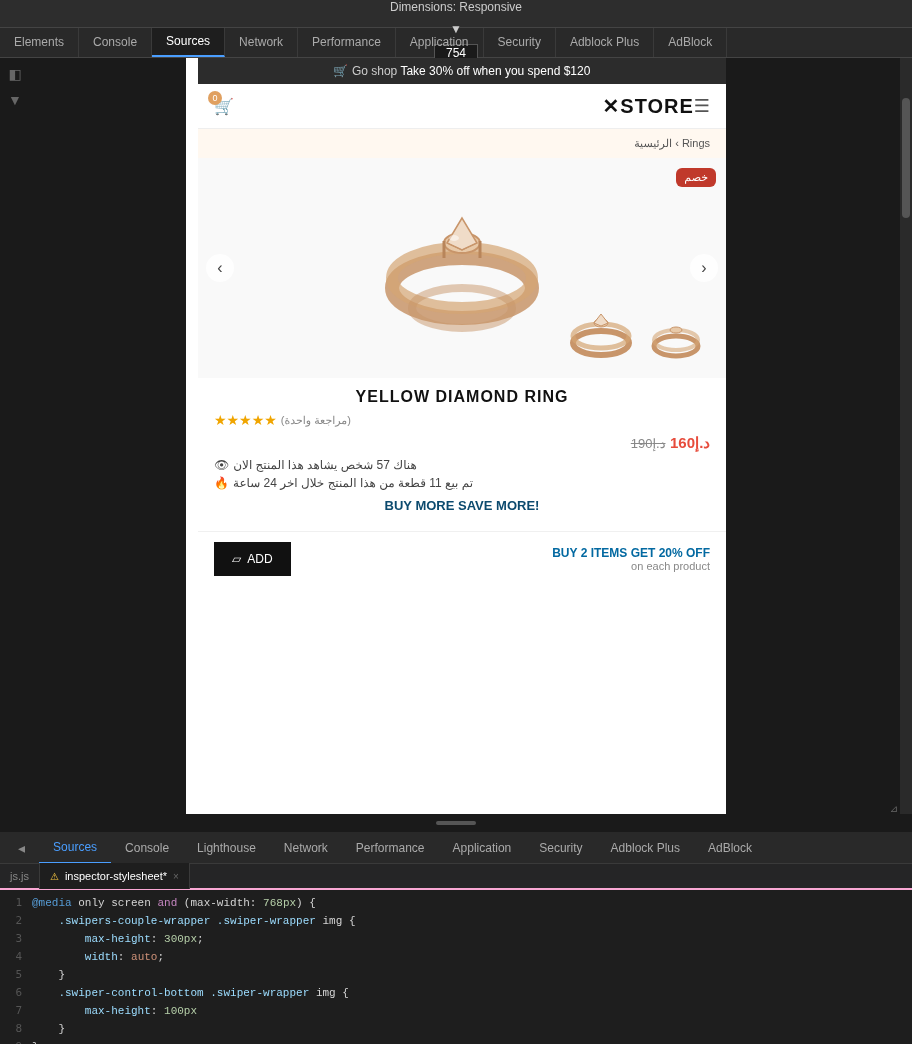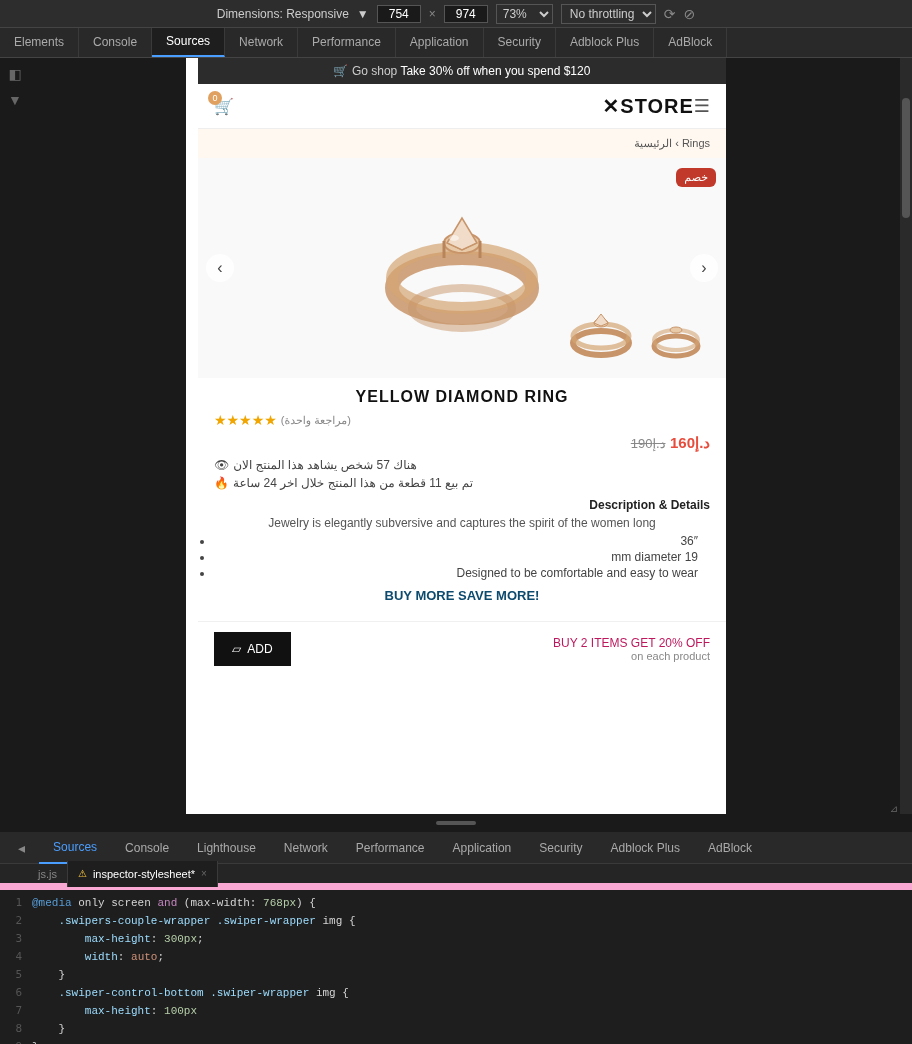--- a/index.html
+++ b/index.html
@@ -4,25 +4,25 @@
   <style>
     * { margin: 0; padding: 0; box-sizing: border-box; }
     body { width: 912px; height: 1044px; overflow: hidden; background: #1a1a1a; font-family: Arial, sans-serif; }
 
     
     .top-toolbar {
       height: 28px;
       background: #2d2d2d;
       display: flex;
       align-items: center;
-      justify-content: center;
       gap: 8px;
       color: #ccc;
       font-size: 12px;
       border-bottom: 1px solid #444;
+      flex-direction: column;
     }
     .top-toolbar .dim-input {
       background: #1a1a1a;
       border: 1px solid #555;
       color: #fff;
       font-size: 12px;
       width: 44px;
       padding: 1px 3px;
       text-align: center;
     }
@@ -324,21 +324,21 @@
       justify-content: space-between;
       padding: 10px 16px;
       border-top: 1px solid #f0f0f0;
       direction: rtl;
     }
     .promo-text {
       font-size: 11px;
       color: #888;
       text-align: right;
     }
-    .promo-bold { font-weight: normal; font-size: 12px; color: #be185d; }
+    .promo-bold { font-weight: bold; font-size: 12px; color: #0369a1; }
     .add-btn {
       background: #111;
       color: #fff;
       border: none;
       padding: 10px 18px;
       font-size: 12px;
       cursor: pointer;
       display: flex;
       align-items: center;
       gap: 6px;
@@ -386,22 +386,21 @@
       white-space: nowrap;
     }
     .panel-tab.active { color: #4a9eff; border-bottom: 2px solid #4a9eff; }
 
     
     .file-tabs {
       height: 26px;
       background: #252526;
       display: flex;
       align-items: center;
-      border-bottom: 7px solid #f9a8d4;
-      padding-left: 28px;
+      border-bottom: 2px solid #f9a8d4;
     }
     .file-tab {
       height: 26px;
       padding: 0 10px;
       display: flex;
       align-items: center;
       font-size: 11px;
       color: #888;
       cursor: pointer;
       gap: 6px;
@@ -583,29 +582,20 @@
         <span class="price-old">د.إ190</span>
       </div>
       <div class="viewers-line">
         <span>هناك 57 شخص يشاهد هذا المنتج الان</span>
         <span>👁</span>
       </div>
       <div class="sold-line">
         <span>تم بيع 11 قطعة من هذا المنتج خلال اخر 24 ساعة</span>
         <span>🔥</span>
       </div>
-      <div class="product-desc">
-        <div class="desc-title">Description &amp; Details</div>
-        <div class="desc-text">Jewelry is elegantly subversive and captures the spirit of the women long</div>
-        <ul class="desc-bullets">
-          <li>36″</li>
-          <li>mm diameter 19</li>
-          <li>Designed to be comfortable and easy to wear</li>
-        </ul>
-      </div>
       <div class="buy-more">!BUY MORE SAVE MORE</div>
     </div>
 
     <div class="promo-section">
       <div>
         <div class="promo-bold">BUY 2 ITEMS GET 20% OFF</div>
         <div class="promo-text">on each product</div>
       </div>
       <button class="add-btn">
         <span>ADD</span>

